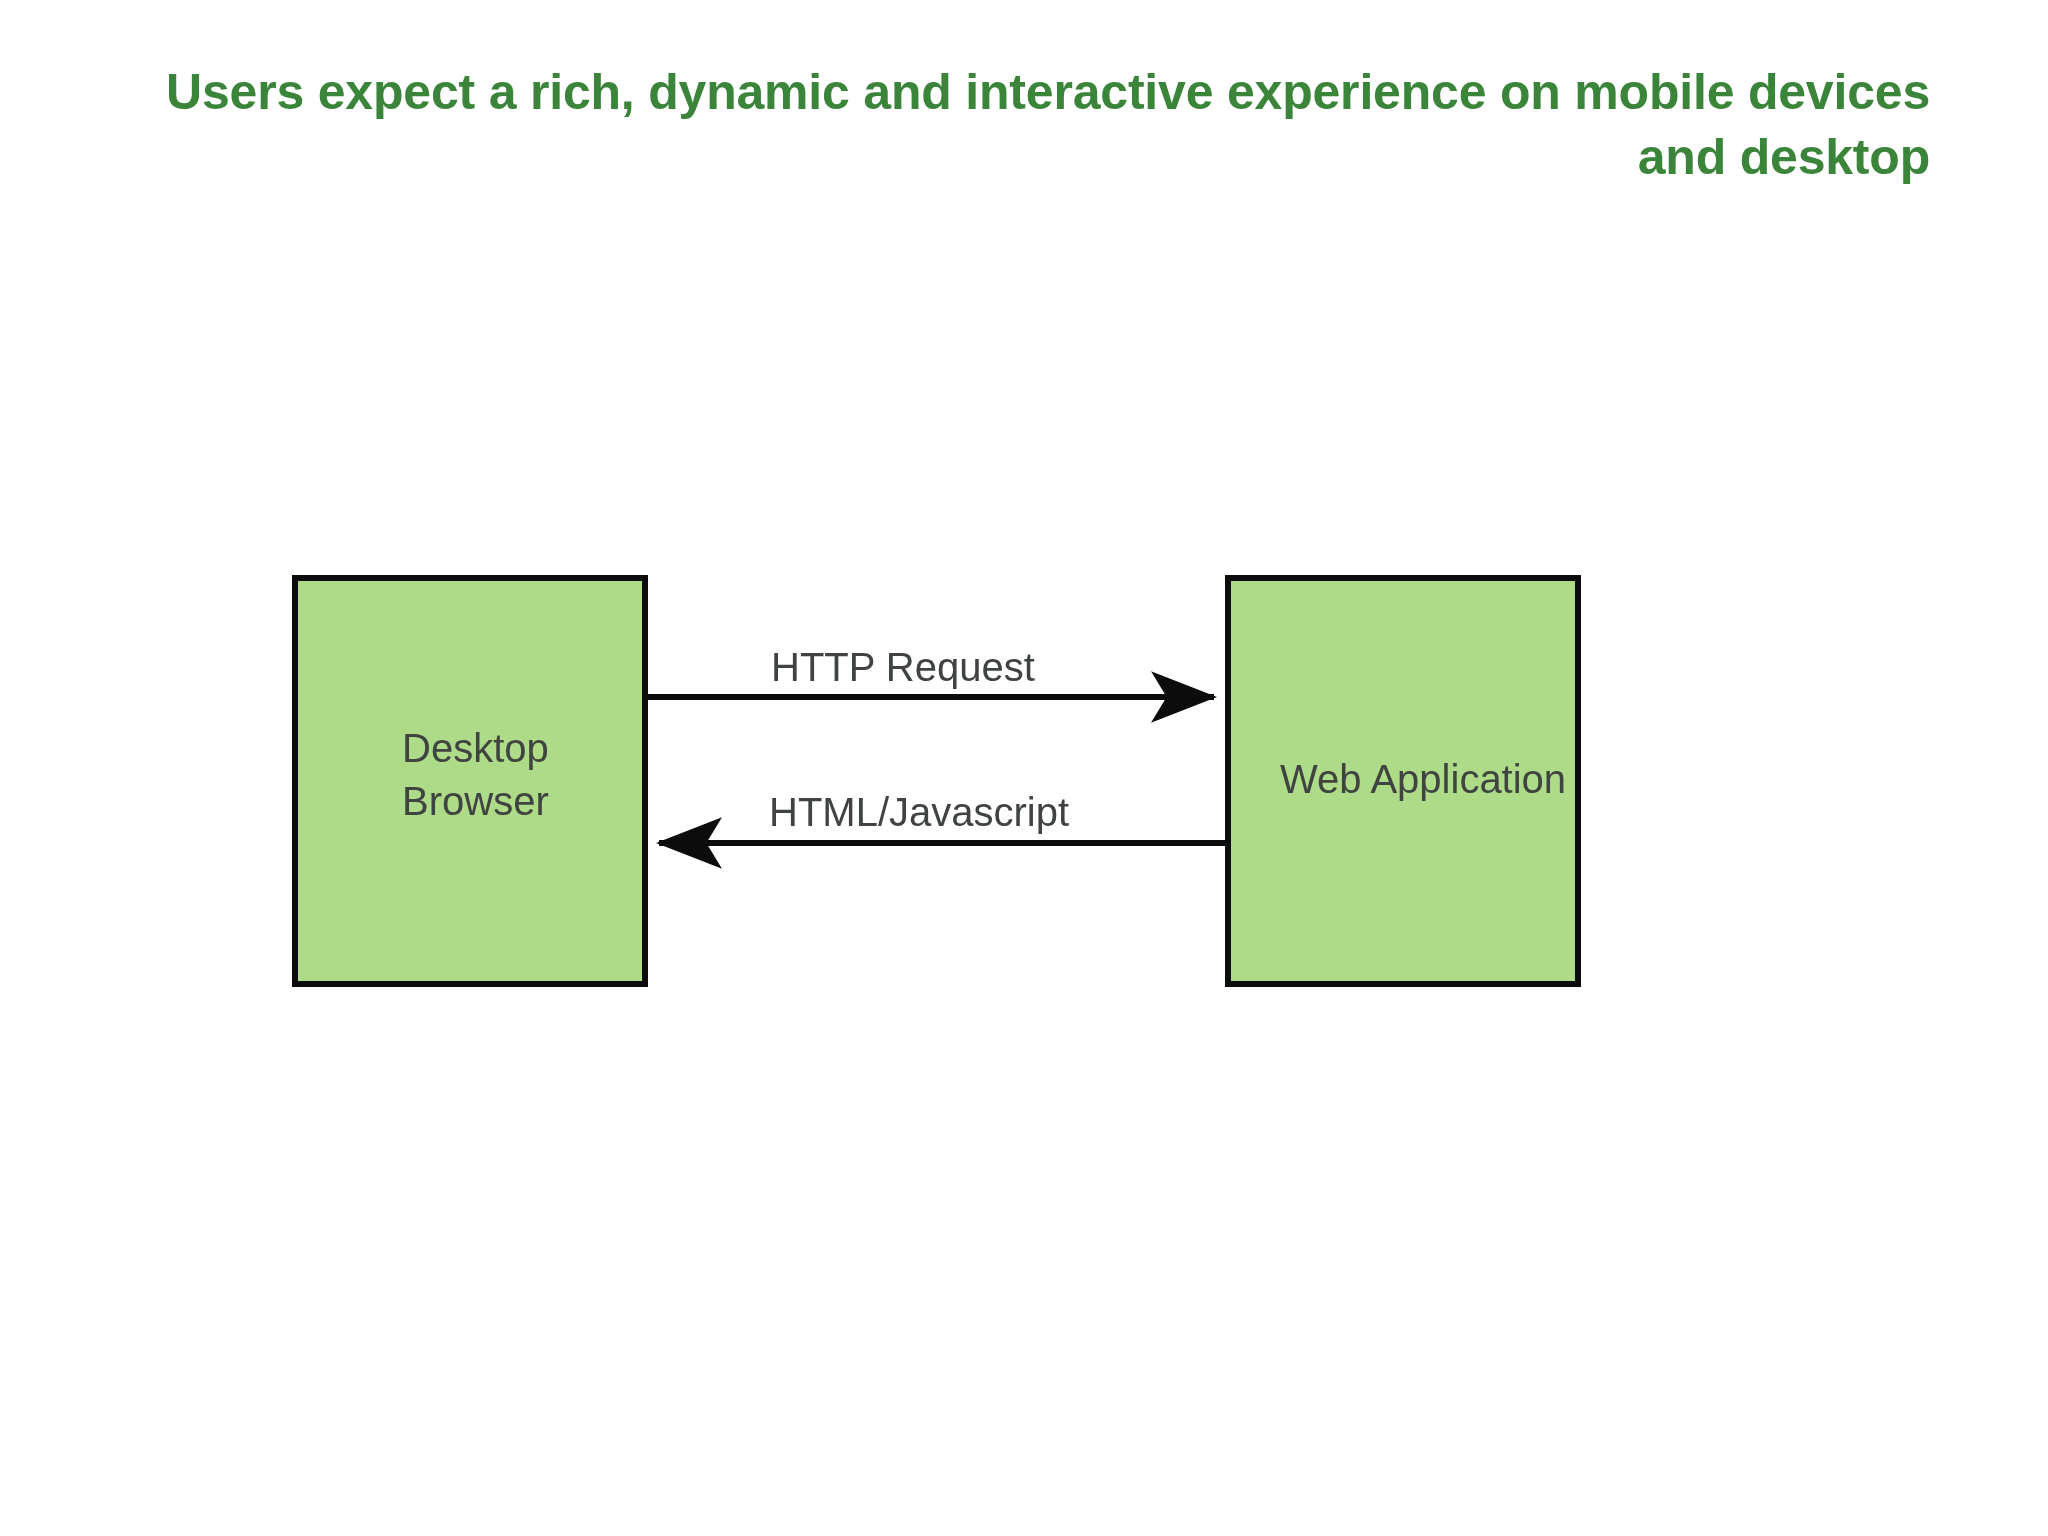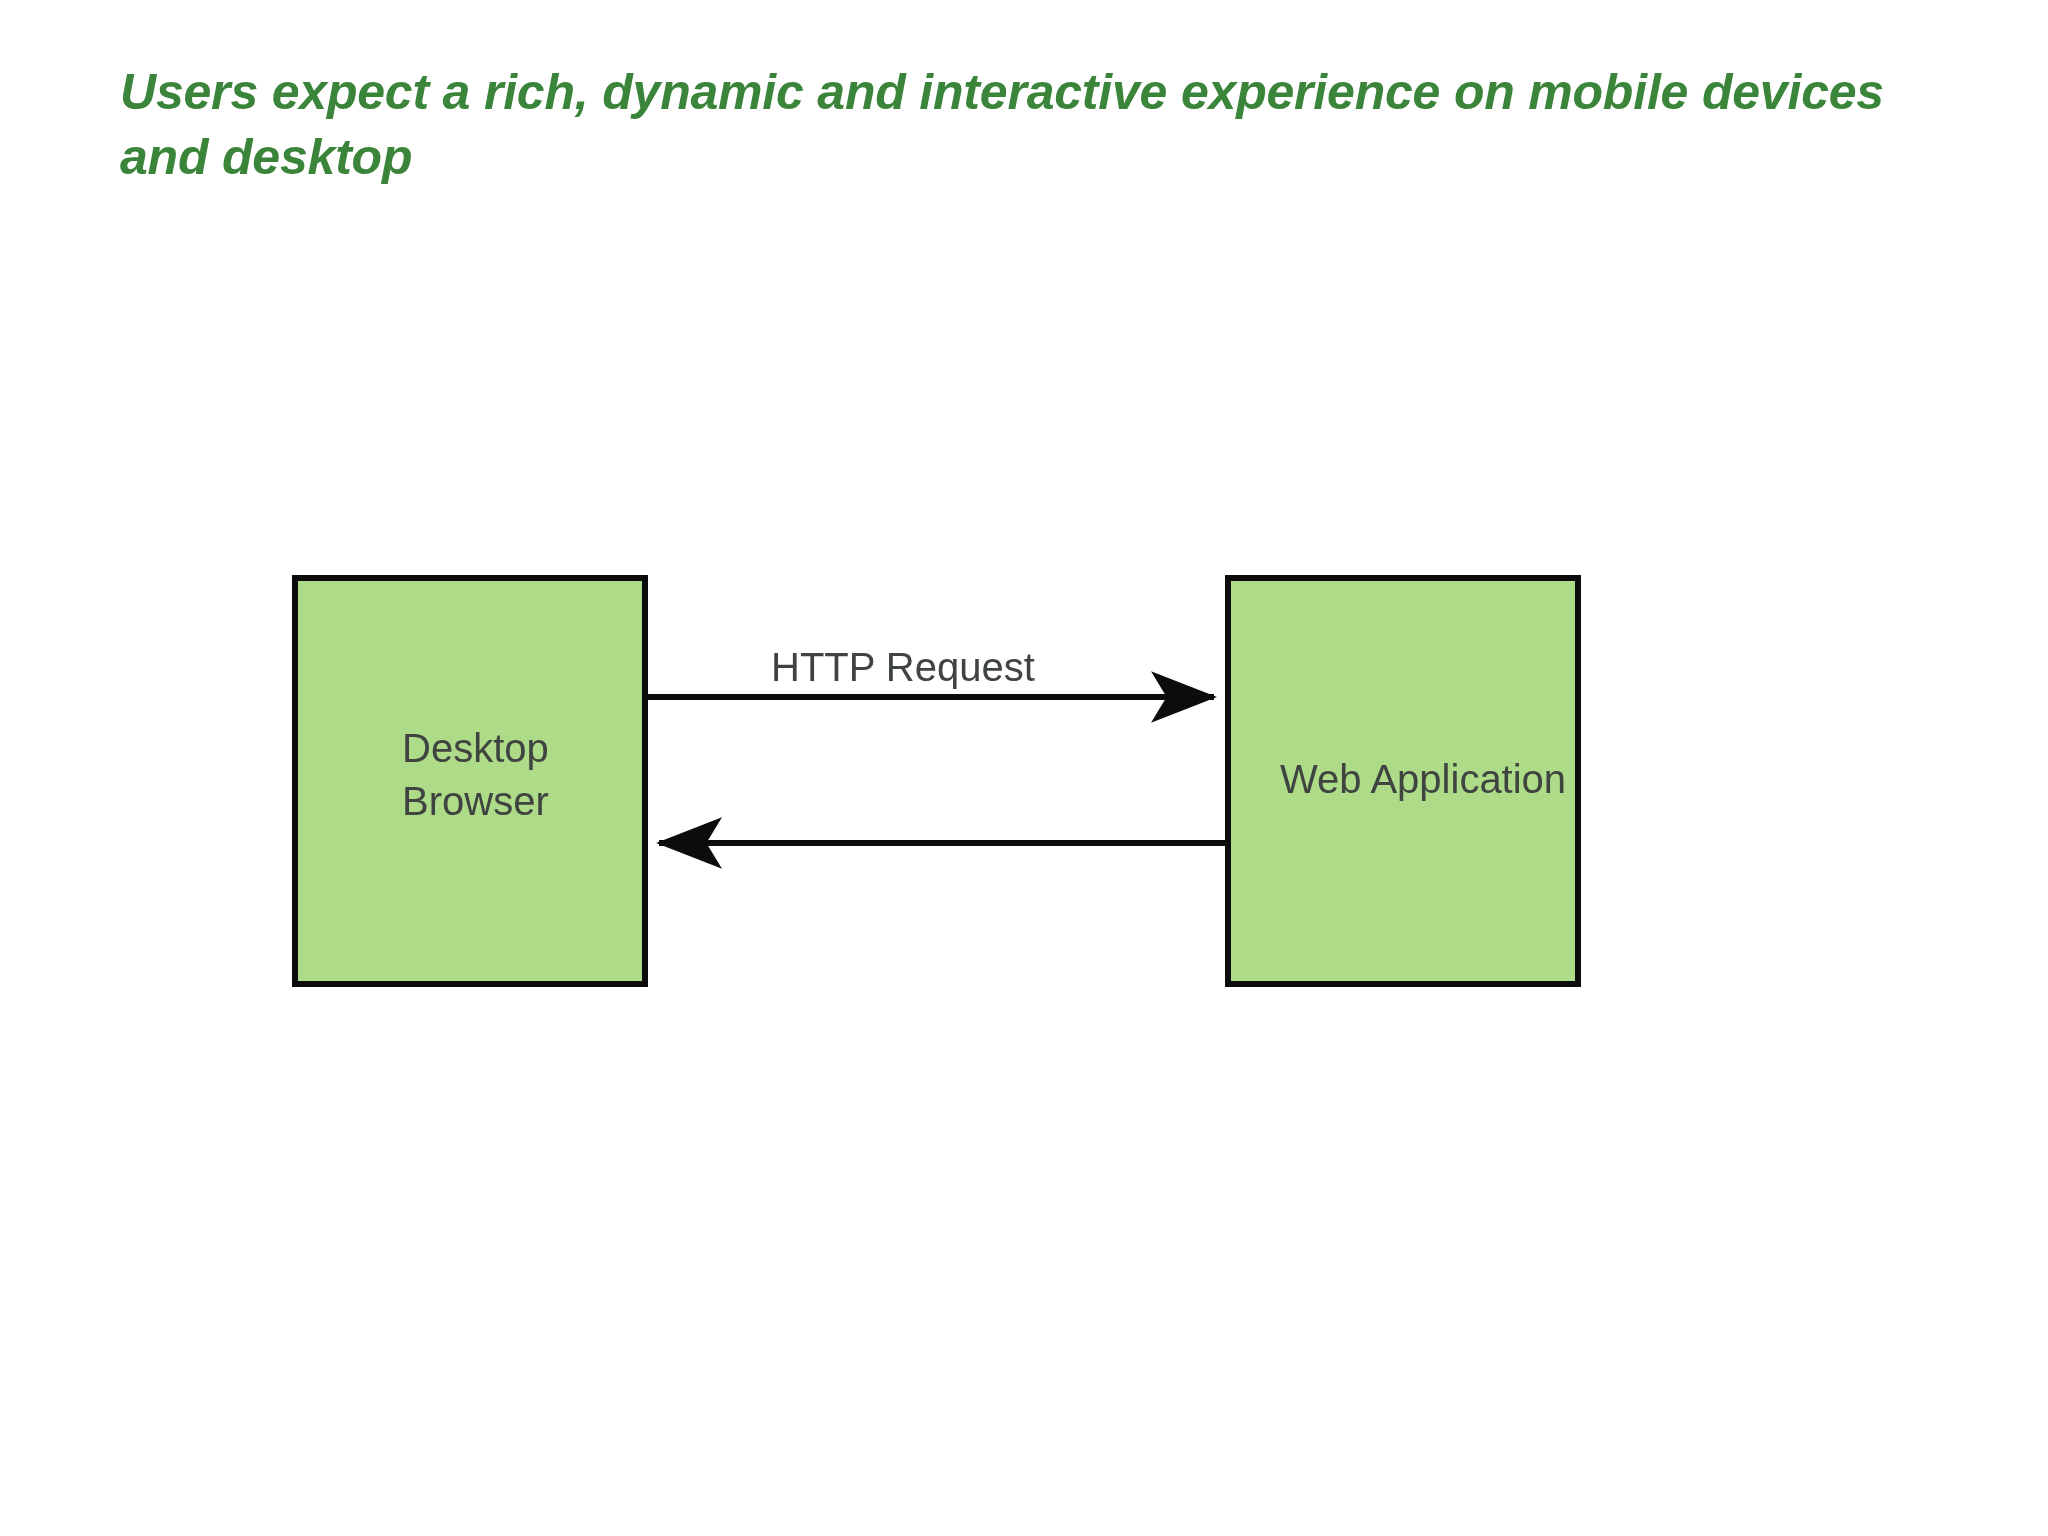--- a/index.html
+++ b/index.html
@@ -23,29 +23,28 @@
     height: 1536px;
     background: #ffffff;
   }
 
   
   #slide-title {
     position: absolute;
     left: 120px;
     top: 60px;
     width: 1810px;
-    text-align: left;
+    text-align: right;
     font-family: "Liberation Sans", sans-serif;
     font-weight: bold;
     font-size: 50px;
     line-height: 1.30;
     letter-spacing: -0.2px;
     color: #3b853b;
     white-space: pre-line;
-    font-style: italic;
   }
 
   
   #diagram {
     position: absolute;
     left: 0;
     top: 0;
     width: 2048px;
     height: 1536px;
   }
@@ -153,15 +152,16 @@
         </marker>
       </defs>
 
       <line x1="648" y1="697" x2="1214" y2="697" stroke="#0c0c0c" stroke-width="6" marker-end="url(#arrowhead-right)"></line>
 
       <line x1="1225" y1="843" x2="659" y2="843" stroke="#0c0c0c" stroke-width="6" marker-end="url(#arrowhead-left)"></line>
     </svg>
 
     <div class="edge-label" id="label-http-request">HTTP Request</div>
 
+    <div class="edge-label" id="label-html-javascript">HTML/Javascript</div>
 
   </div>
 </div>
 
 </body></html>

